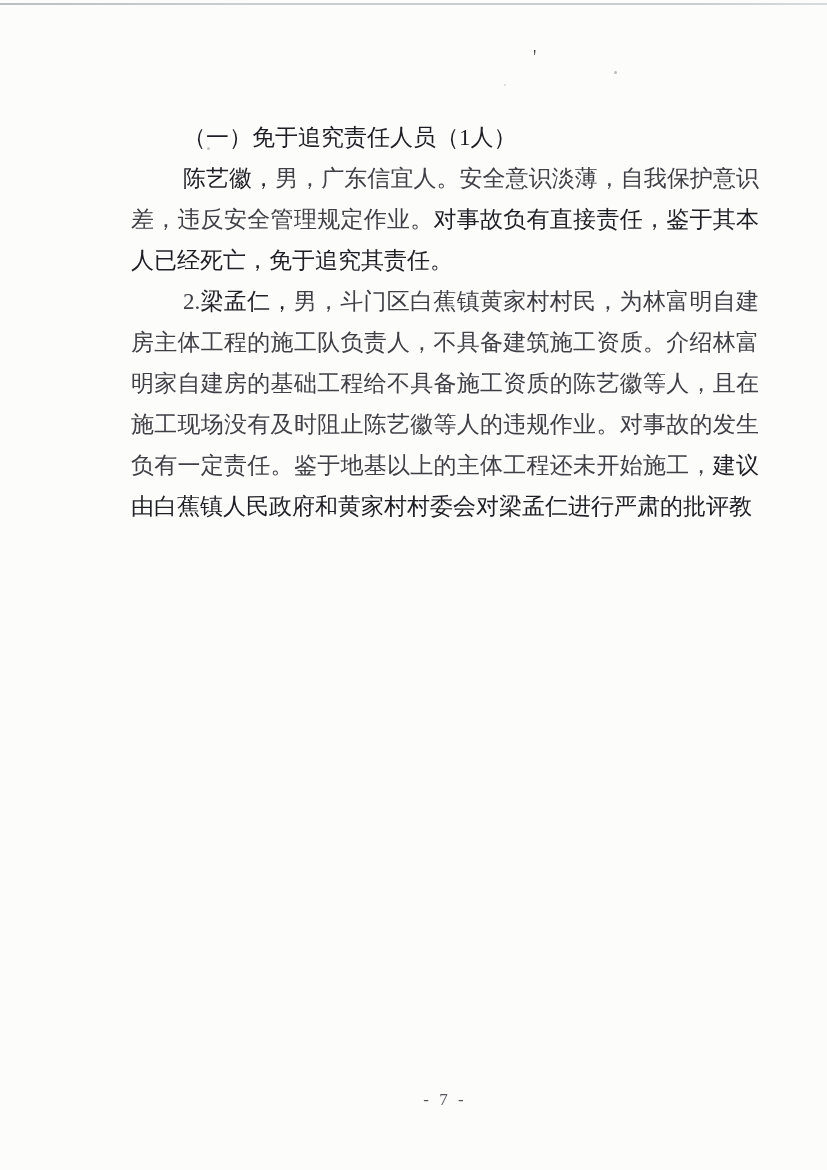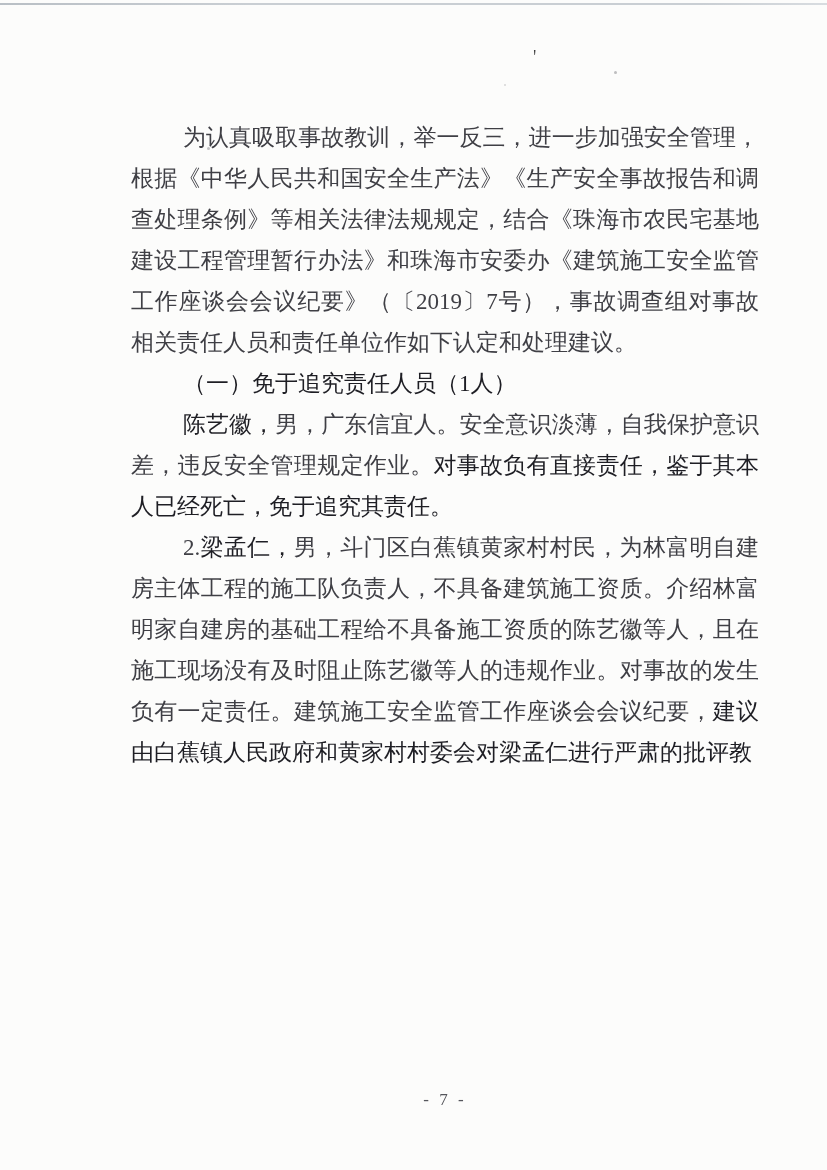--- a/index.html
+++ b/index.html
@@ -55,21 +55,20 @@
 <body>
 
 <div class="scan-edge-top"></div>
 
 <span class="artifact-tick">'</span>
 <span class="speck speck-1"></span>
 <span class="speck speck-2"></span>
 <span class="speck speck-3"></span>
 
 <main class="doc-body">
-    <p class="para body"><span class="run">为认真吸取事故教训，举一反三，进一步加强安全管理，根据《中华人民共和国安全生产法》《生产安全事故报告和调查处理条例》等相关法律法规规定，结合《珠海市农民宅基地建设工程管理暂行办法》和珠海市安委办《建筑施工安全监管工作座谈会会议纪要》（〔2019〕7号），事故调查组对事故相关责任人员和责任单位作如下认定和处理建议。</span></p>
     <p class="para heading"><span class="run bold">（一）免于追究责任人员（1人）</span></p>
     <p class="para body"><span class="run bold">陈艺徽，</span><span class="run">男，广东信宜人。安全意识淡薄，自我保护意识差，违反安全管理规定作业。</span><span class="run bold">对事故负有直接责任，鉴于其本人已经死亡，免于追究其责任。</span></p>
-    <p class="para body"><span class="run">2.</span><span class="run bold">梁孟仁，</span><span class="run">男，斗门区白蕉镇黄家村村民，为林富明自建房主体工程的施工队负责人，不具备建筑施工资质。介绍林富明家自建房的基础工程给不具备施工资质的陈艺徽等人，且在施工现场没有及时阻止陈艺徽等人的违规作业。对事故的发生负有一定责任。建筑施工安全监管工作座谈会会议纪要，</span><span class="run bold">建议由白蕉镇人民政府和黄家村村委会对梁孟仁进行严肃的批评教</span></p>
+    <p class="para body"><span class="run">2.</span><span class="run bold">梁孟仁，</span><span class="run">男，斗门区白蕉镇黄家村村民，为林富明自建房主体工程的施工队负责人，不具备建筑施工资质。介绍林富明家自建房的基础工程给不具备施工资质的陈艺徽等人，且在施工现场没有及时阻止陈艺徽等人的违规作业。对事故的发生负有一定责任。鉴于地基以上的主体工程还未开始施工，</span><span class="run bold">建议由白蕉镇人民政府和黄家村村委会对梁孟仁进行严肃的批评教</span></p>
   </main>
 
 <footer class="page-footer">
   <span>- 7 -</span>
 </footer>
 
 </body></html>

